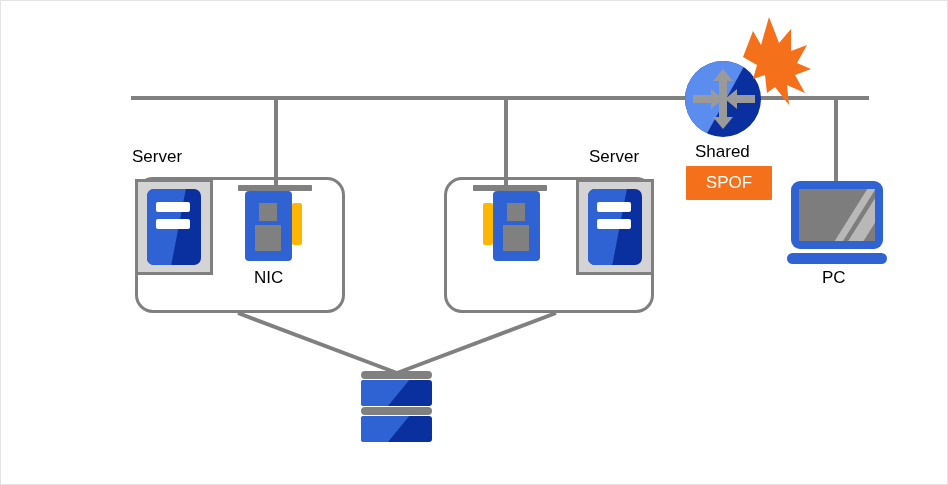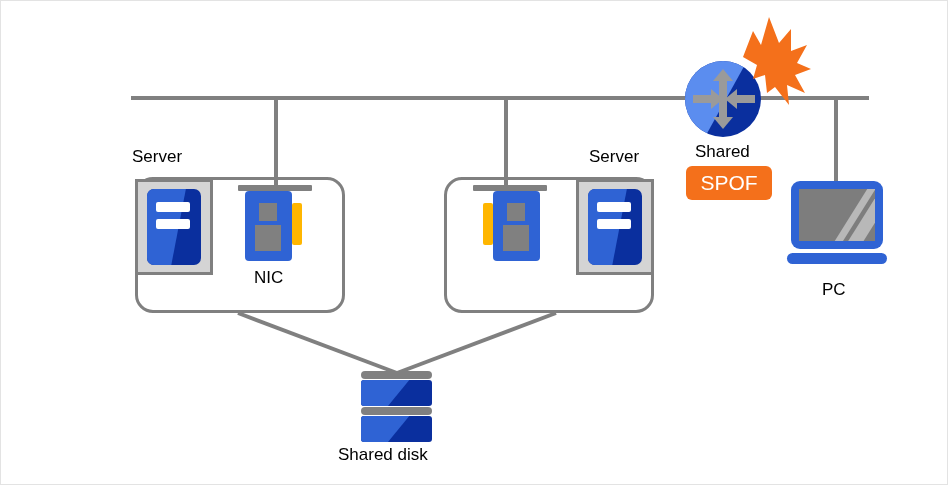--- a/index.html
+++ b/index.html
@@ -101,23 +101,23 @@
   .nic-icon .chip {
     position: absolute;
     background: #808080;
   }
   
   .router-icon { position: absolute; }
   
   .spof-badge {
     position: absolute;
     background: #f4701b;
-    border-radius: 6px;
+    border-radius: 1px;
     color: #ffffff;
-    font-size: 21px;
+    font-size: 17px;
     display: flex;
     align-items: center;
     justify-content: center;
     box-sizing: border-box;
   }
   
   .pc-icon { position: absolute; }
   .pc-icon .lid {
     position: absolute;
     left: 0; top: 0;
@@ -282,24 +282,23 @@
   <div class="pc-icon" style="left:790px; top:180px; width:92px; height:84px;">
     <div class="lid">
       <div class="screen">
         <div class="glare1"></div>
         <div class="glare2"></div>
       </div>
     </div>
     <div class="base"></div>
   </div>
 
-  <div class="label" style="left:821px; top:280px;">PC</div>
+  <div class="label" style="left:821px; top:268px;">PC</div>
 
   <div class="disk-icon" style="left:360px; top:370px; width:71px; height:70px;">
     <div class="cap" style="top:0px;"></div>
     <div class="slab" style="top:9px;"></div>
     <div class="cap" style="top:36px;"></div>
     <div class="slab" style="top:45px;"></div>
   </div>
 
-  <div class="label" style="left:337px; top:445px;">Shared disk</div>
 
 </div>
 
 </body></html>

